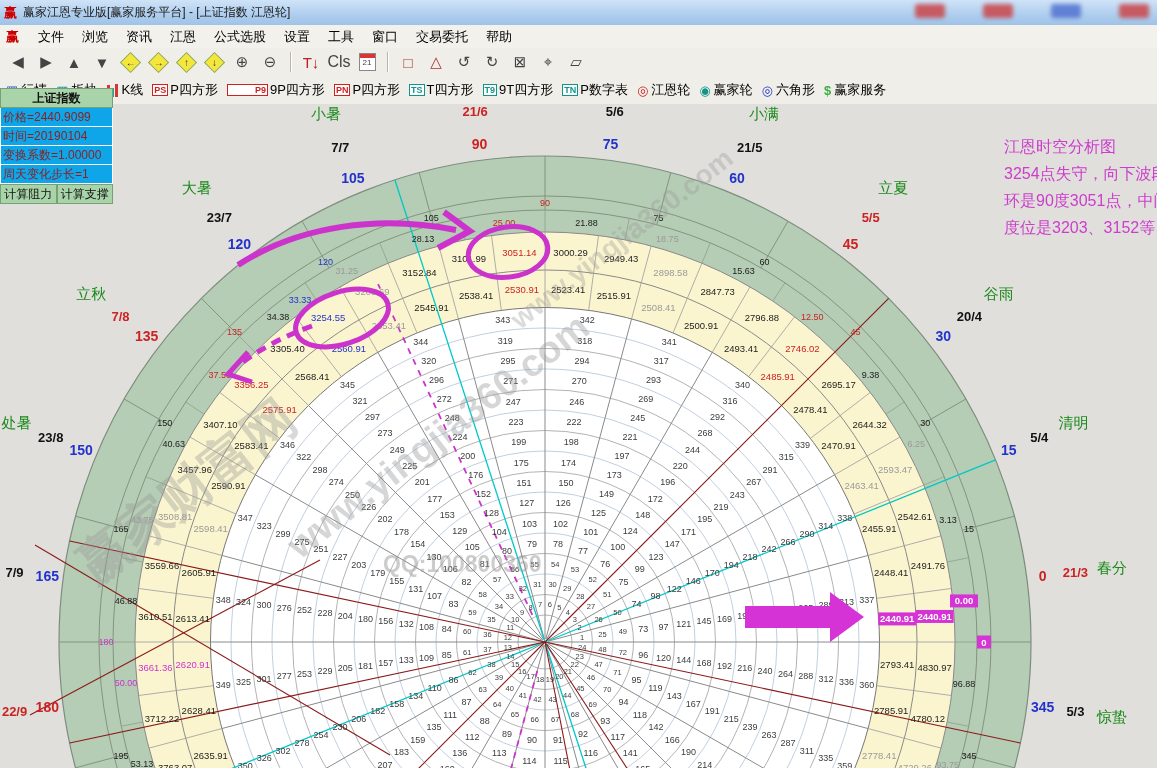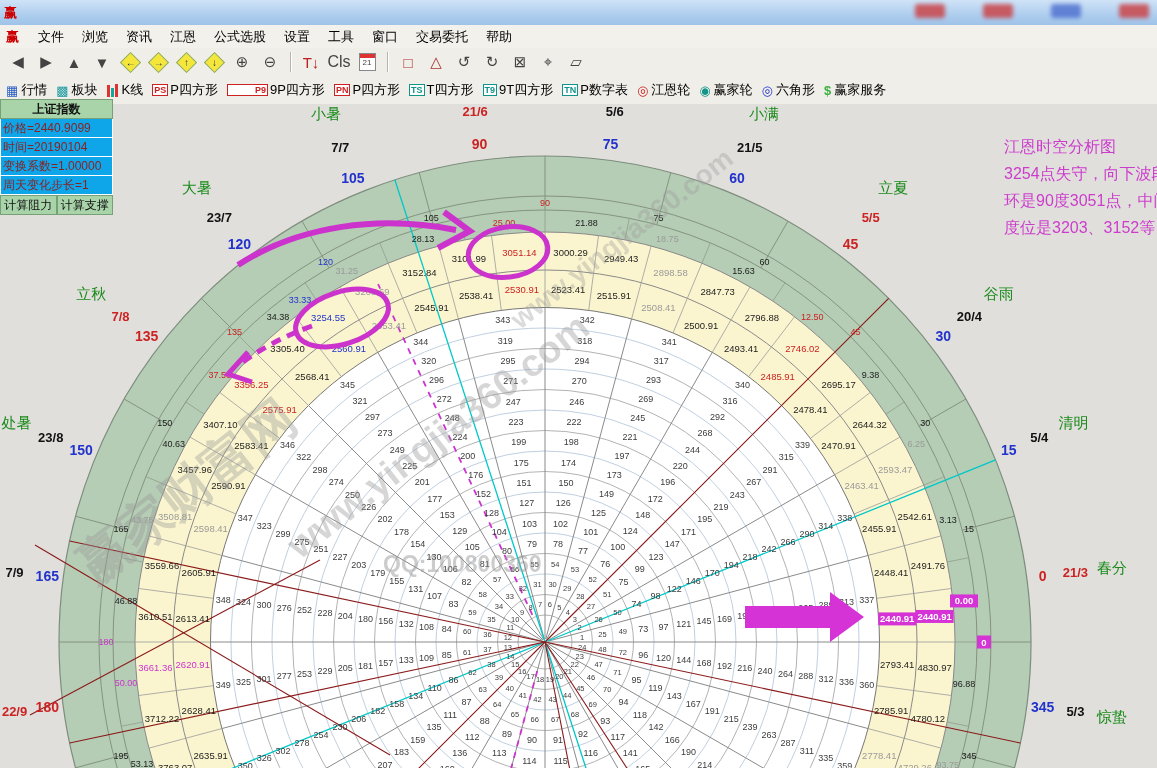--- a/index.html
+++ b/index.html
@@ -30,40 +30,41 @@
   .cal .top{height:4px;background:#d33;}
   
   #toolbar2{position:absolute;left:0;top:76px;width:1157px;height:28px;background:#f0eee8;
     border-bottom:1px solid #b8b4ac;display:flex;align-items:center;padding-left:6px;font-size:13px;}
   .t2item{display:flex;align-items:center;margin-right:9px;cursor:default;}
   .t2item .badge{margin-right:3px;font-size:13px;}
   .t2item .boxbadge{font-size:9px;font-weight:bold;border:1px solid;padding:0 1px;background:#fff;margin-right:2px;}
   .candle{display:inline-flex;align-items:flex-end;height:14px;margin-right:3px;}
   .candle i{display:block;width:3px;margin-right:1px;}
   
-  #panel{position:absolute;left:0;top:99px;width:113px;font-size:12px;z-index:30;}
+  #panel{position:absolute;left:0;top:88px;width:113px;font-size:12px;z-index:30;}
   #panel .ptitle{background:#a9d4a9;border:1px solid #77a077;text-align:center;font-weight:bold;
      height:18px;line-height:18px;color:#111;}
   #panel .prow{background:#0ea5e9;border:1px solid #fff;border-top:none;height:18px;line-height:18px;
      padding-left:2px;color:#8b2323;white-space:nowrap;overflow:hidden;}
   #panel .pbtns{display:flex;}
   #panel .pbtn{flex:1;background:#a9d4a9;border:1px solid #77a077;text-align:center;height:18px;
      line-height:18px;color:#111;cursor:pointer;}
   
   #chart{position:absolute;left:0;top:104px;width:1157px;height:664px;background:#e0dfdc;overflow:hidden;}
   #annotation{position:absolute;left:1004px;top:133px;z-index:40;font-size:16px;line-height:27px;
      white-space:nowrap;}
   #annotation div{font-weight:500;}
   svg text{font-family:"Liberation Sans","DejaVu Sans",sans-serif;}
 </style>
 </head>
 <body>
 
 <div id="titlebar">
   <span class="logo">赢</span>
+  <span>赢家江恩专业版[赢家服务平台] - [上证指数 江恩轮]</span>
   <span class="blobs">
     <span class="blob" style="background:#c33;"></span>
     <span class="blob" style="background:#c33;"></span>
     <span class="blob" style="background:#46c;"></span>
     <span class="blob" style="background:#c33;"></span>
   </span>
 </div>
 
 <div id="menubar">
   <span class="logo">赢</span>

